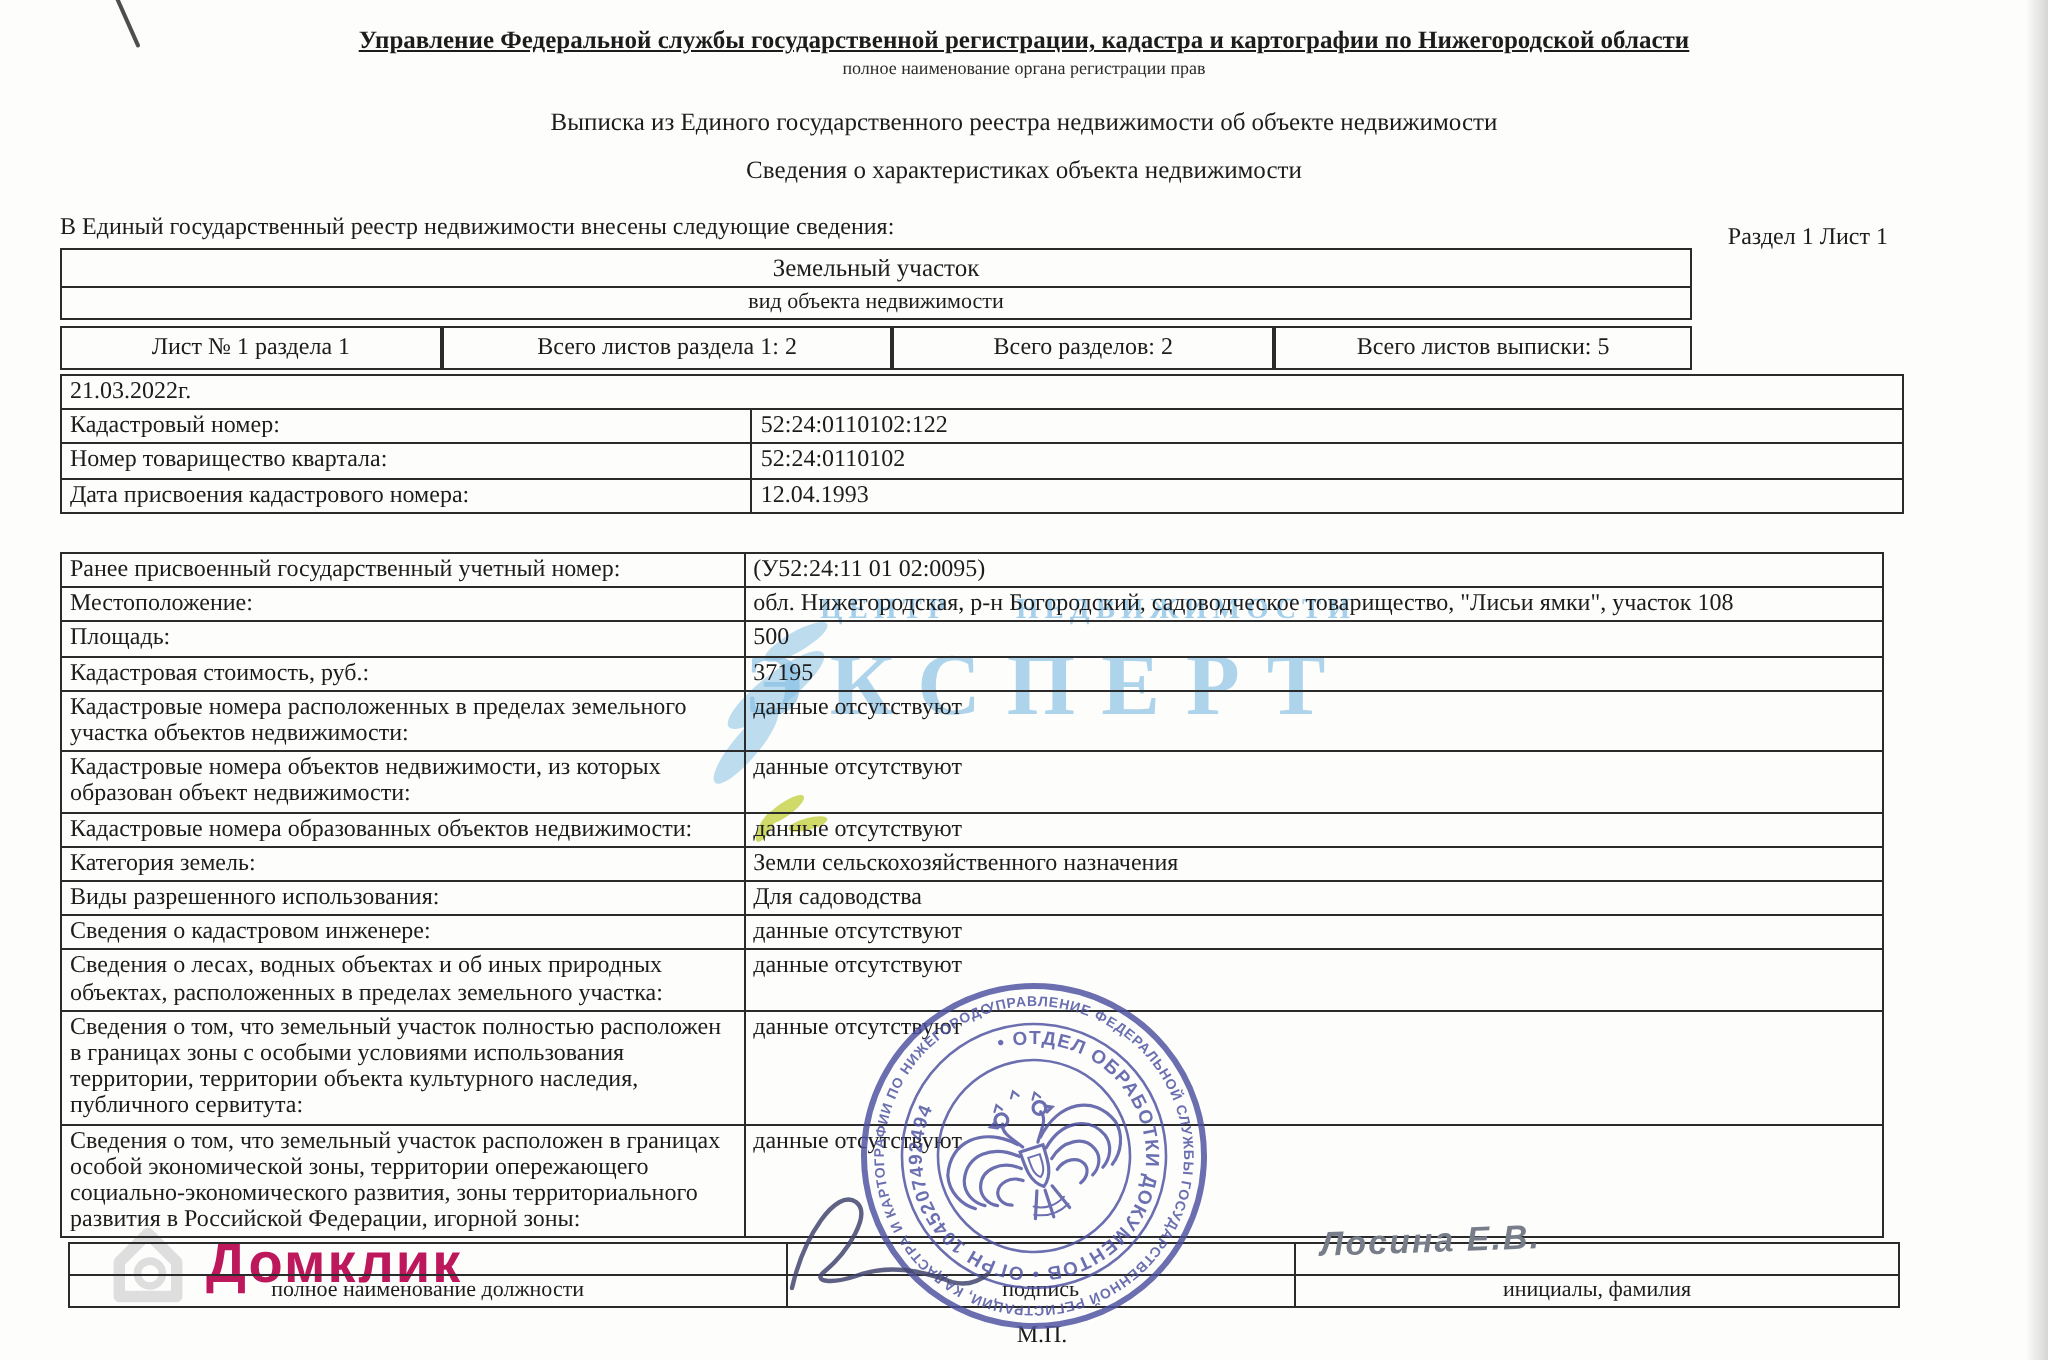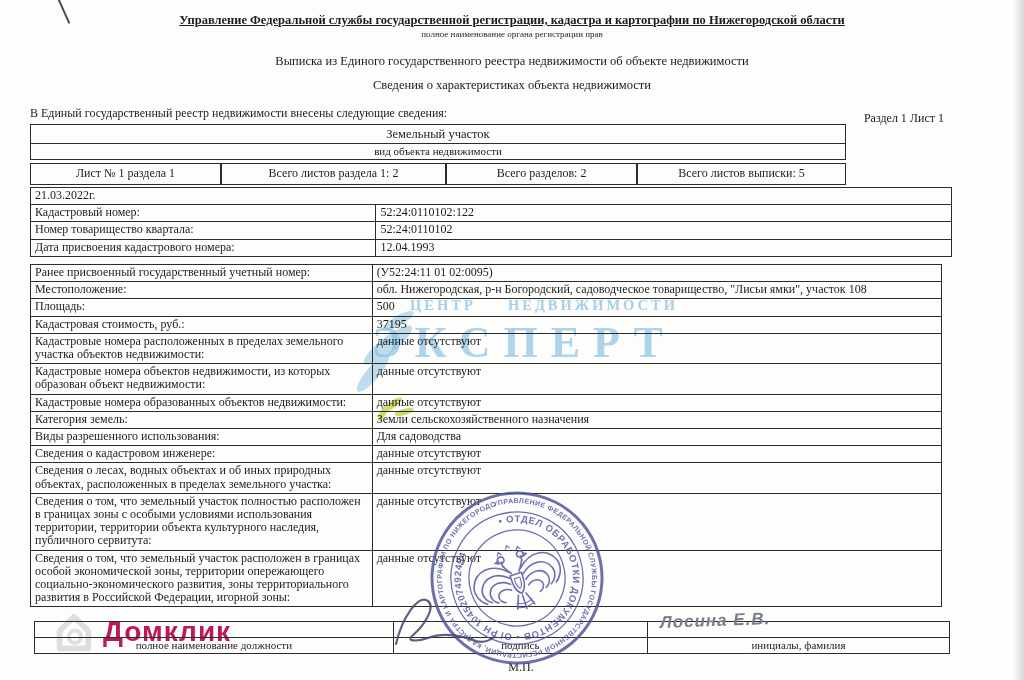--- a/index.html
+++ b/index.html
@@ -22,21 +22,21 @@
   .objbox { border:1.5px solid #2b2b2b; }
   .objbox .r1 { text-align:center; font-size:12.5px; padding:2px 0 1px; border-bottom:1.2px solid #2b2b2b; }
   .objbox .r2 { text-align:center; font-size:11px; padding:1px 0 2px; }
   .sheetrow { display:flex; margin-top:3px; }
   .sheetrow .cell { border:1.4px solid #2b2b2b; text-align:center; font-size:12px; padding:2px 2px 3px; }
   .sc0 { width:23.4%; } .sc1 { width:27.6%; } .sc2 { width:23.4%; } .sc3 { width:25.6%; }
   
   table.grid { border-collapse:collapse; font-size:12px; }
   table.grid td { border:1.3px solid #2b2b2b; padding:1px 4px 2px; line-height:13.2px; vertical-align:top; }
   .t-cadastral { position:absolute; top:187px; left:30px; width:922px; z-index:2; }
-  .t-details   { position:absolute; top:264px; left:30px; width:912px; z-index:2; }
+  .t-details   { position:absolute; top:276px; left:30px; width:912px; z-index:2; }
   td.lbl { width:37.5%; }
   
   .t-sig { position:absolute; top:621px; left:34px; width:916px; z-index:2; border-collapse:collapse; font-size:11px; }
   .t-sig td { border:1.4px solid #2b2b2b; text-align:center; vertical-align:bottom; }
   .t-sig .blank td { height:16px; }
   .t-sig .cap td { padding:1px 2px 2px; }
   .sg0 { width:39.2%; } .sg1 { width:27.8%; } .sg2 { width:33%; }
   .mp { position:absolute; top:660px; left:393px; width:256px; text-align:center; font-size:12px; z-index:2; }
   .sig-name {
     position:absolute; top:611px; left:660px; z-index:6;

